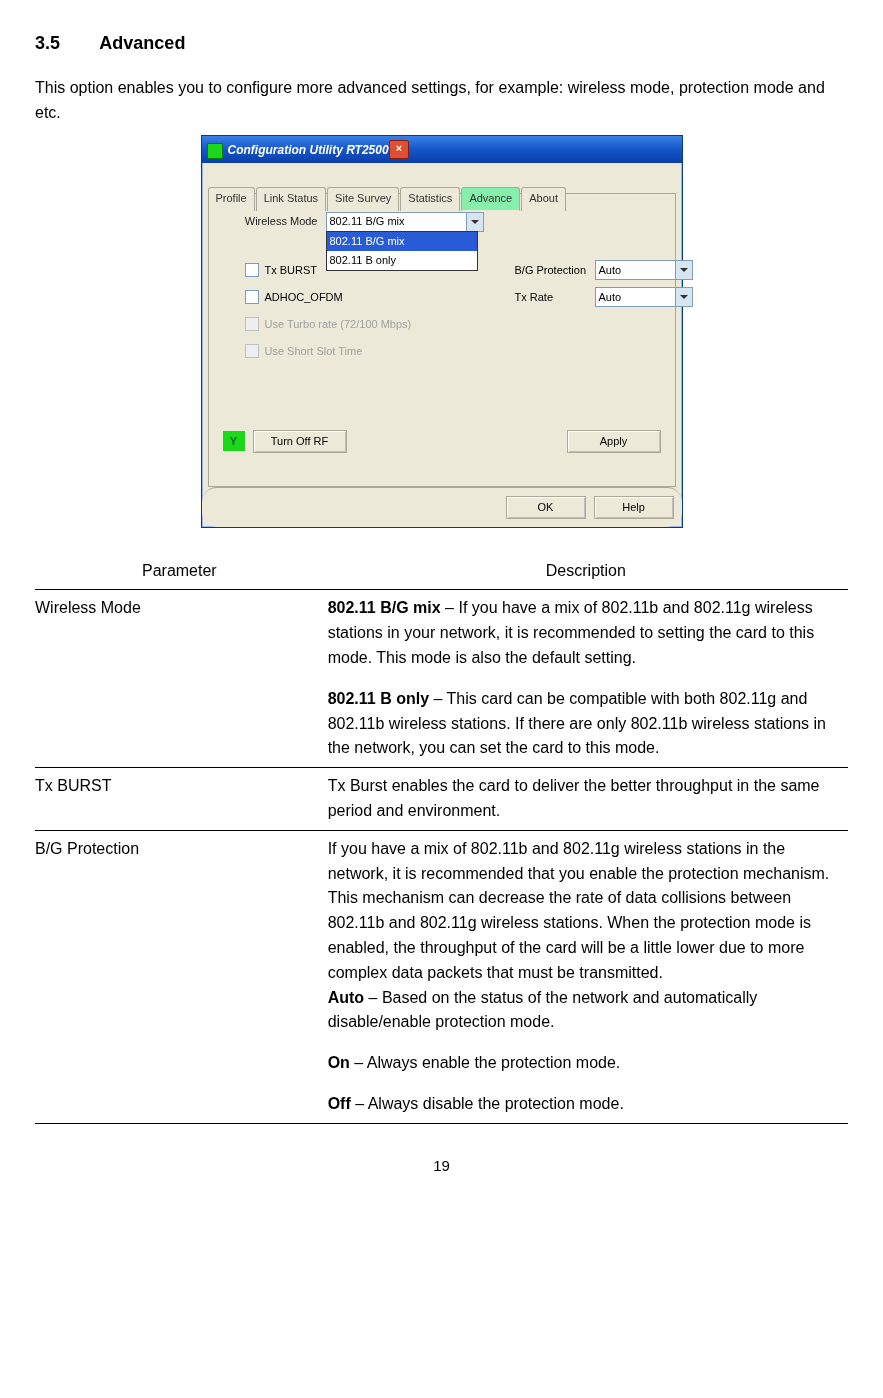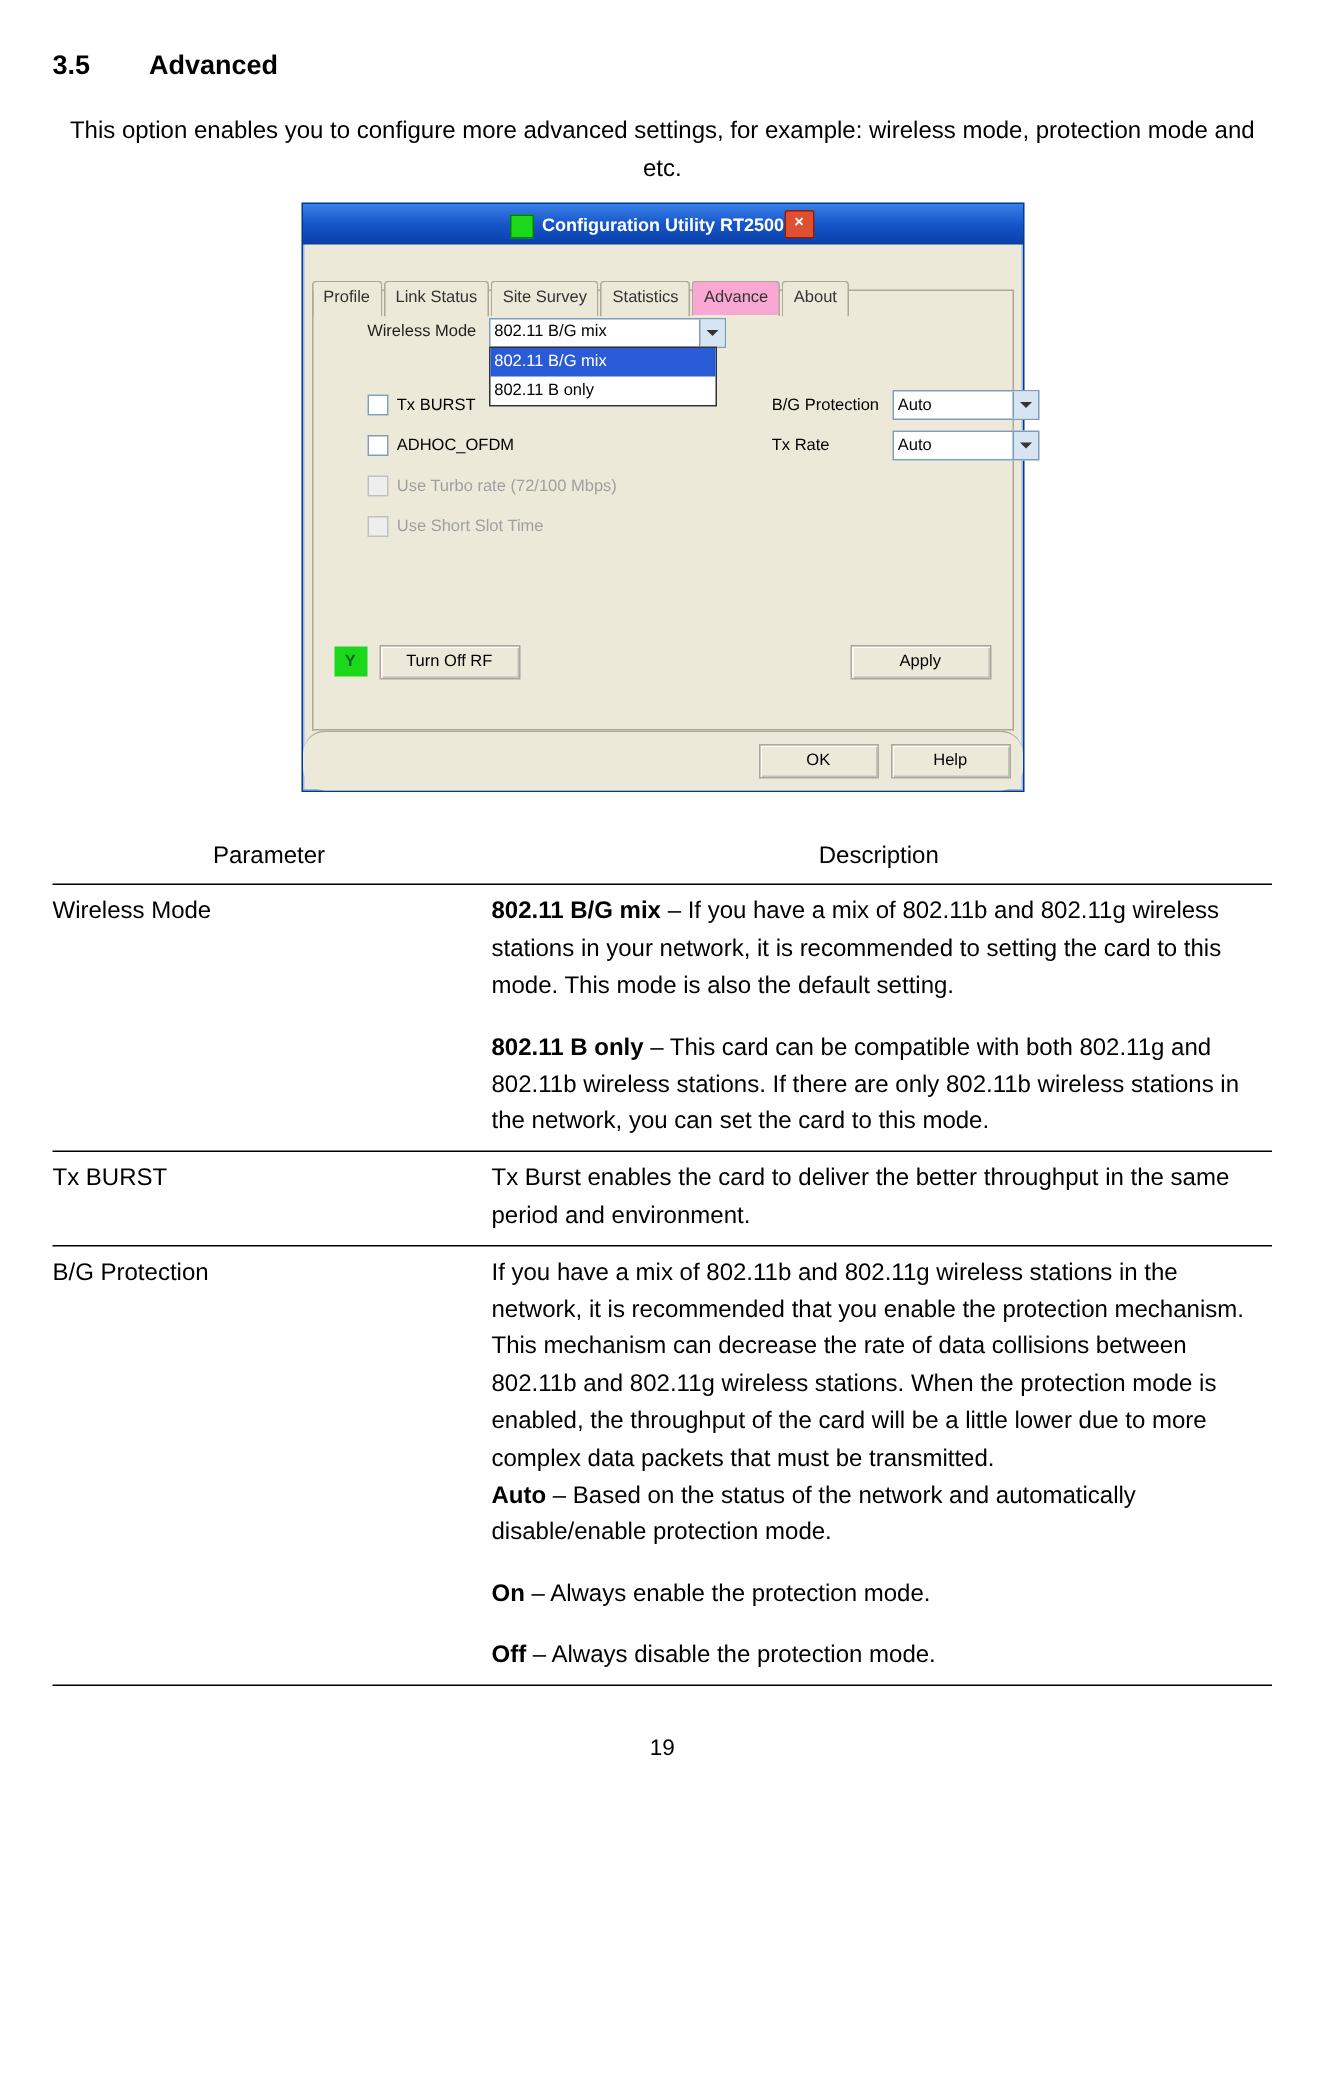--- a/index.html
+++ b/index.html
@@ -11,39 +11,40 @@
     width: 883px;
     box-sizing: border-box;
     line-height: 1.55;
   }
   .heading {
     font-weight: bold;
     font-size: 18px;
     margin-bottom: 18px;
   }
   .heading .num { display:inline-block; width:60px; }
-  .intro { margin-bottom: 2px; text-align: center; }
+  .intro { margin-bottom: 2px; }
   .screenshot-wrap { text-align:center; margin: 10px 0 25px 0; }
   .win {
     display:inline-block;
     width: 480px;
     text-align:left;
     border: 1px solid #003c8f;
     background: #ece9d8;
     font-family: Tahoma, Arial, sans-serif;
     font-size: 11px;
     box-shadow: 0 0 0 1px #9db8e8 inset;
   }
   .titlebar {
     background: linear-gradient(to bottom, #3a80e8 0%, #1656c9 50%, #0a3ea8 100%);
     color: #fff;
     padding: 4px 5px;
     font-weight: bold;
-    display:flex; align-items:center; justify-content:center;
+    display:flex; align-items:center; justify-content:flex-start;
     font-size: 12px;
+    font-style: italic;
   }
   .titlebar .lefticon {
     width:14px; height:14px; background:#1bd81b; display:inline-block; margin-right:5px; vertical-align:middle;
     border:1px solid #0a7a0a;
   }
   .closebtn {
     width:18px; height:17px; background:#e05030; color:#fff; text-align:center; line-height:15px;
     border:1px solid #8a1f10; border-radius:2px; font-weight:bold; font-size:11px;
   }
   .tabs { padding: 6px 6px 0 6px; }
@@ -51,21 +52,21 @@
   .tab {
     padding: 2px 7px;
     border: 1px solid #aca899;
     border-bottom: none;
     background: #ece9d8;
     margin-right: 1px;
     color:#333;
     border-top-left-radius:3px; border-top-right-radius:3px;
     position:relative; top:18px;
   }
-  .tab.active { background:#f9a8d4; border-bottom:1px solid #ece9d8; font-weight:normal; z-index:2; }
+  .tab.active { background:#86efac; border-bottom:1px solid #ece9d8; font-weight:normal; z-index:2; }
   .tabbody { border:1px solid #aca899; border-top:none; padding: 18px 14px 14px 14px; min-height:260px; position:relative; }
   .row { display:flex; align-items:center; margin-bottom: 10px; }
   .lbl { width:95px; text-align:right; padding-right:8px; color:#222; font-size:11px;}
   .dropdown {
     border:1px solid #7f9db9; background:#fff; height:18px; width:150px;
     display:flex; align-items:center; padding:0 3px; position:relative;
   }
   .dropdown .arrow {
     position:absolute; right:0; top:0; width:16px; height:18px; background:#d7e4f2;
     border-left:1px solid #7f9db9; display:flex; align-items:center; justify-content:center;

